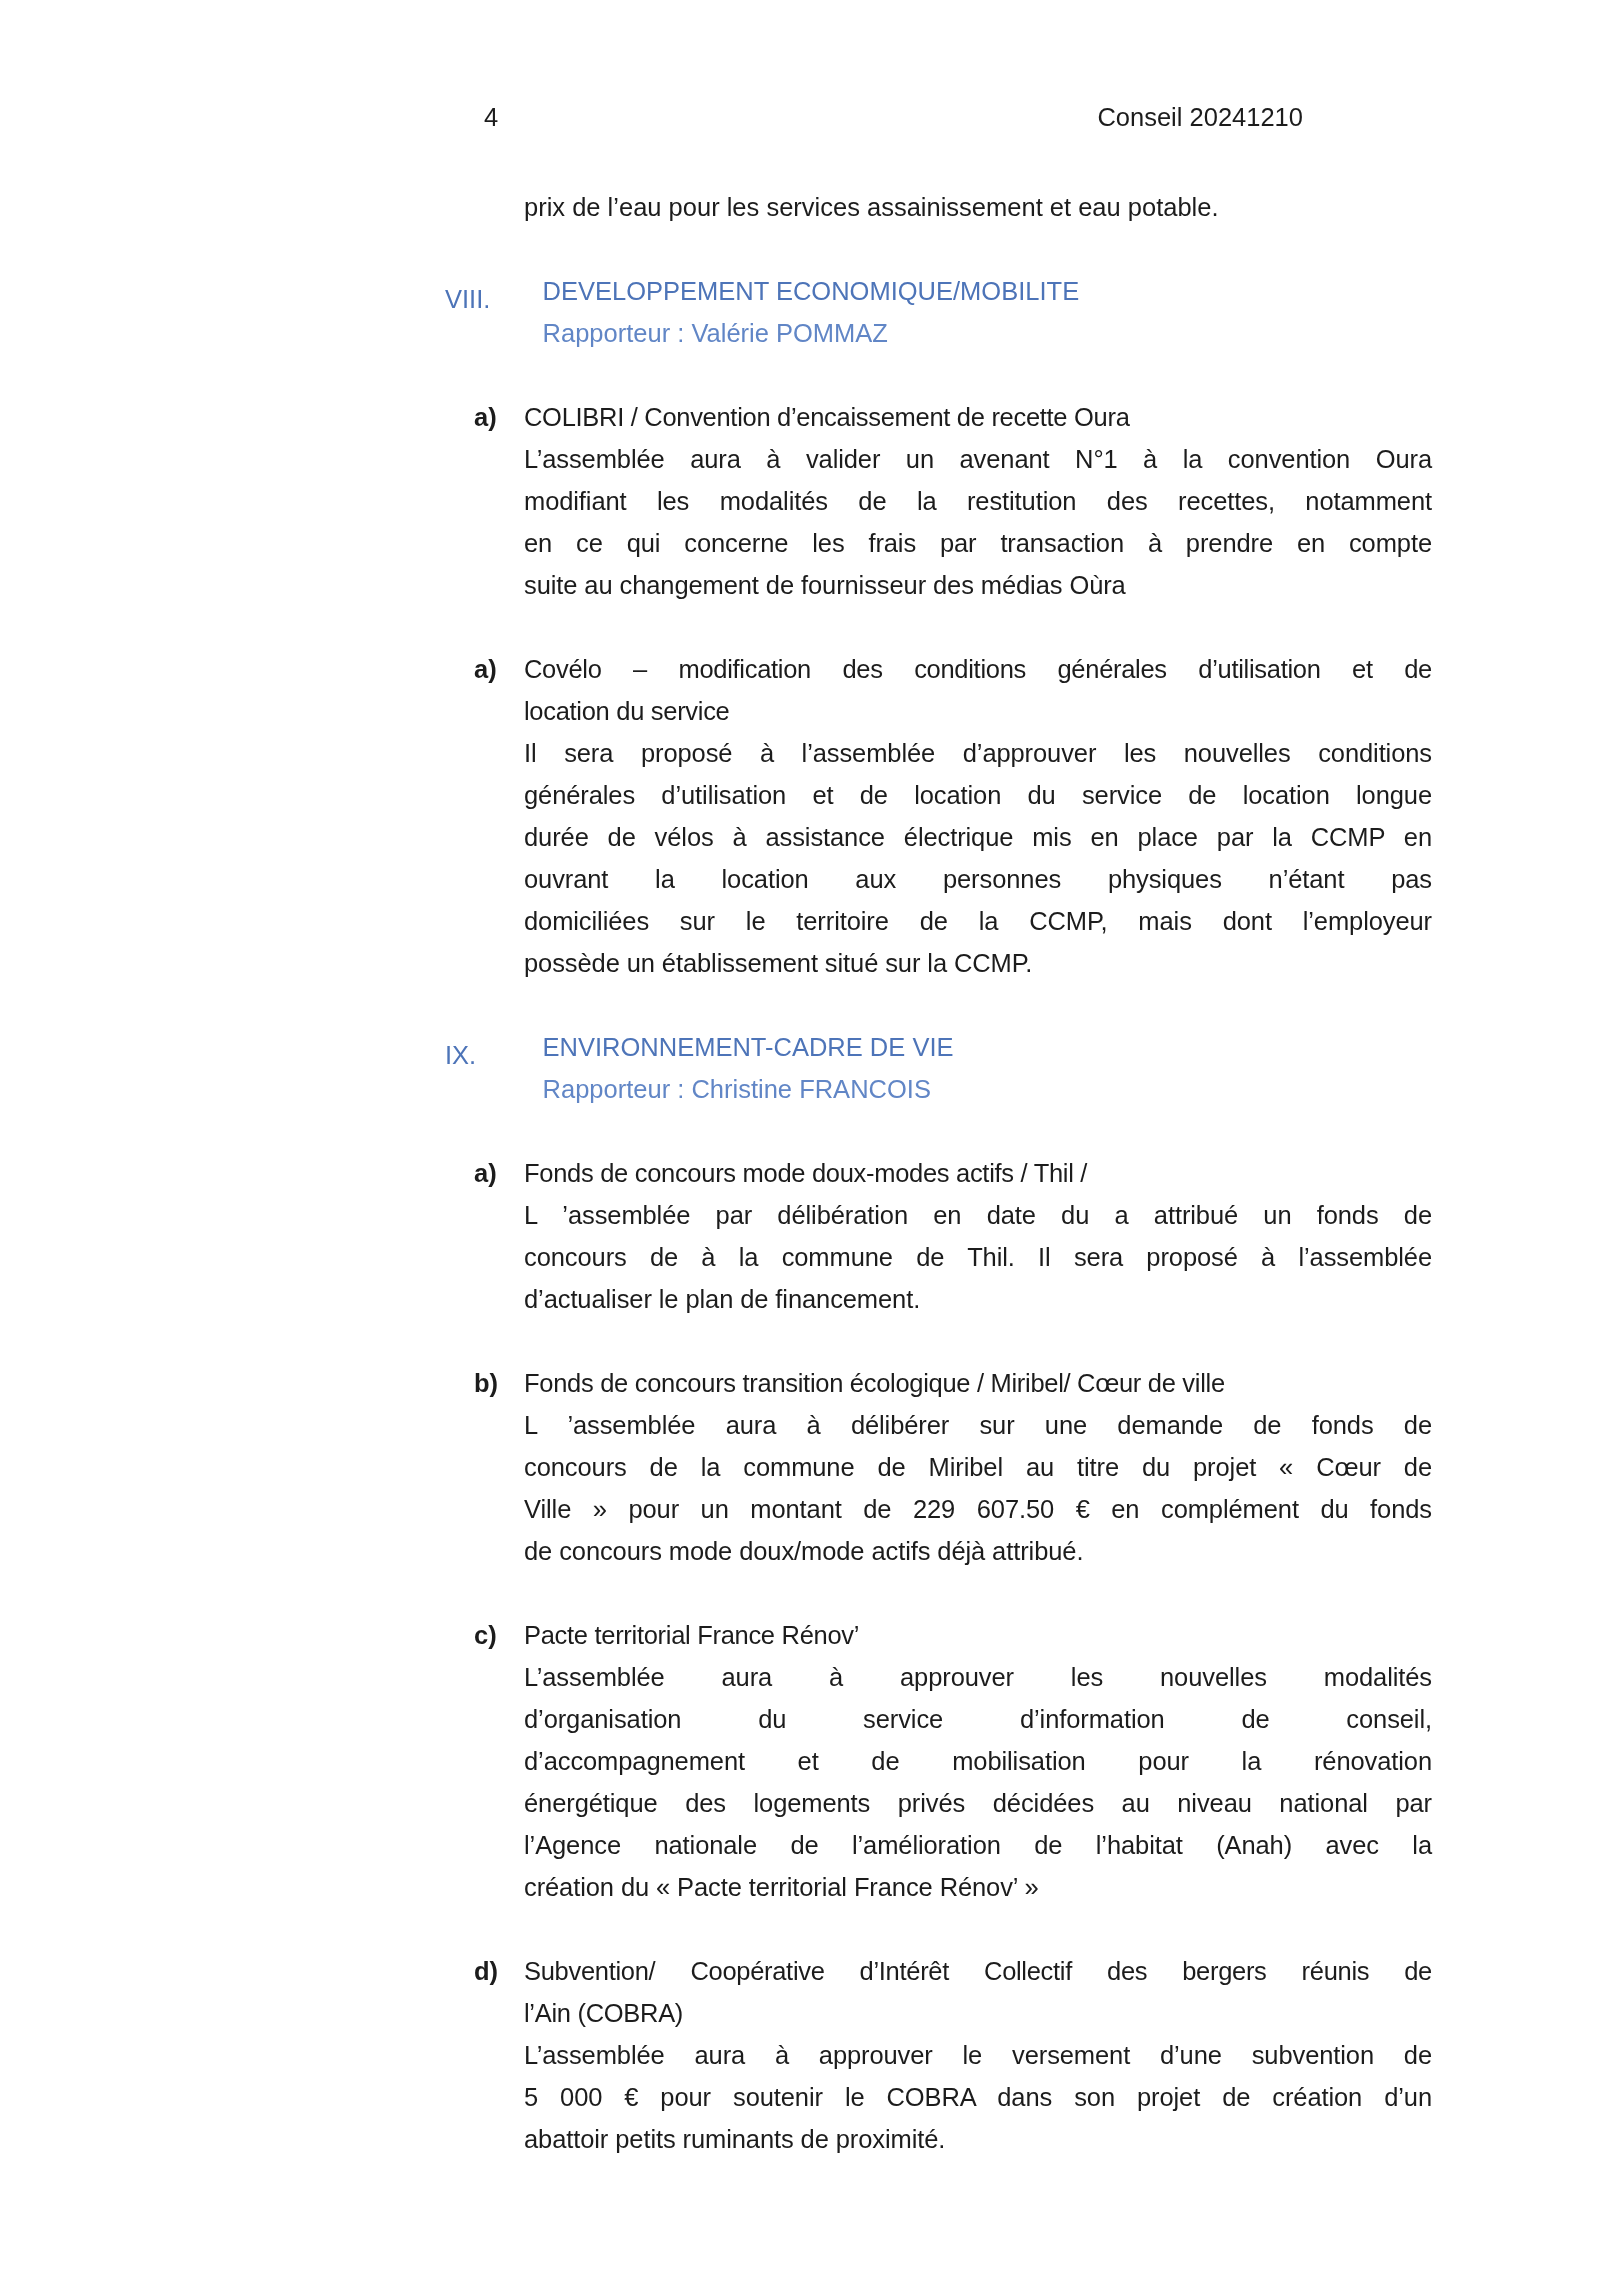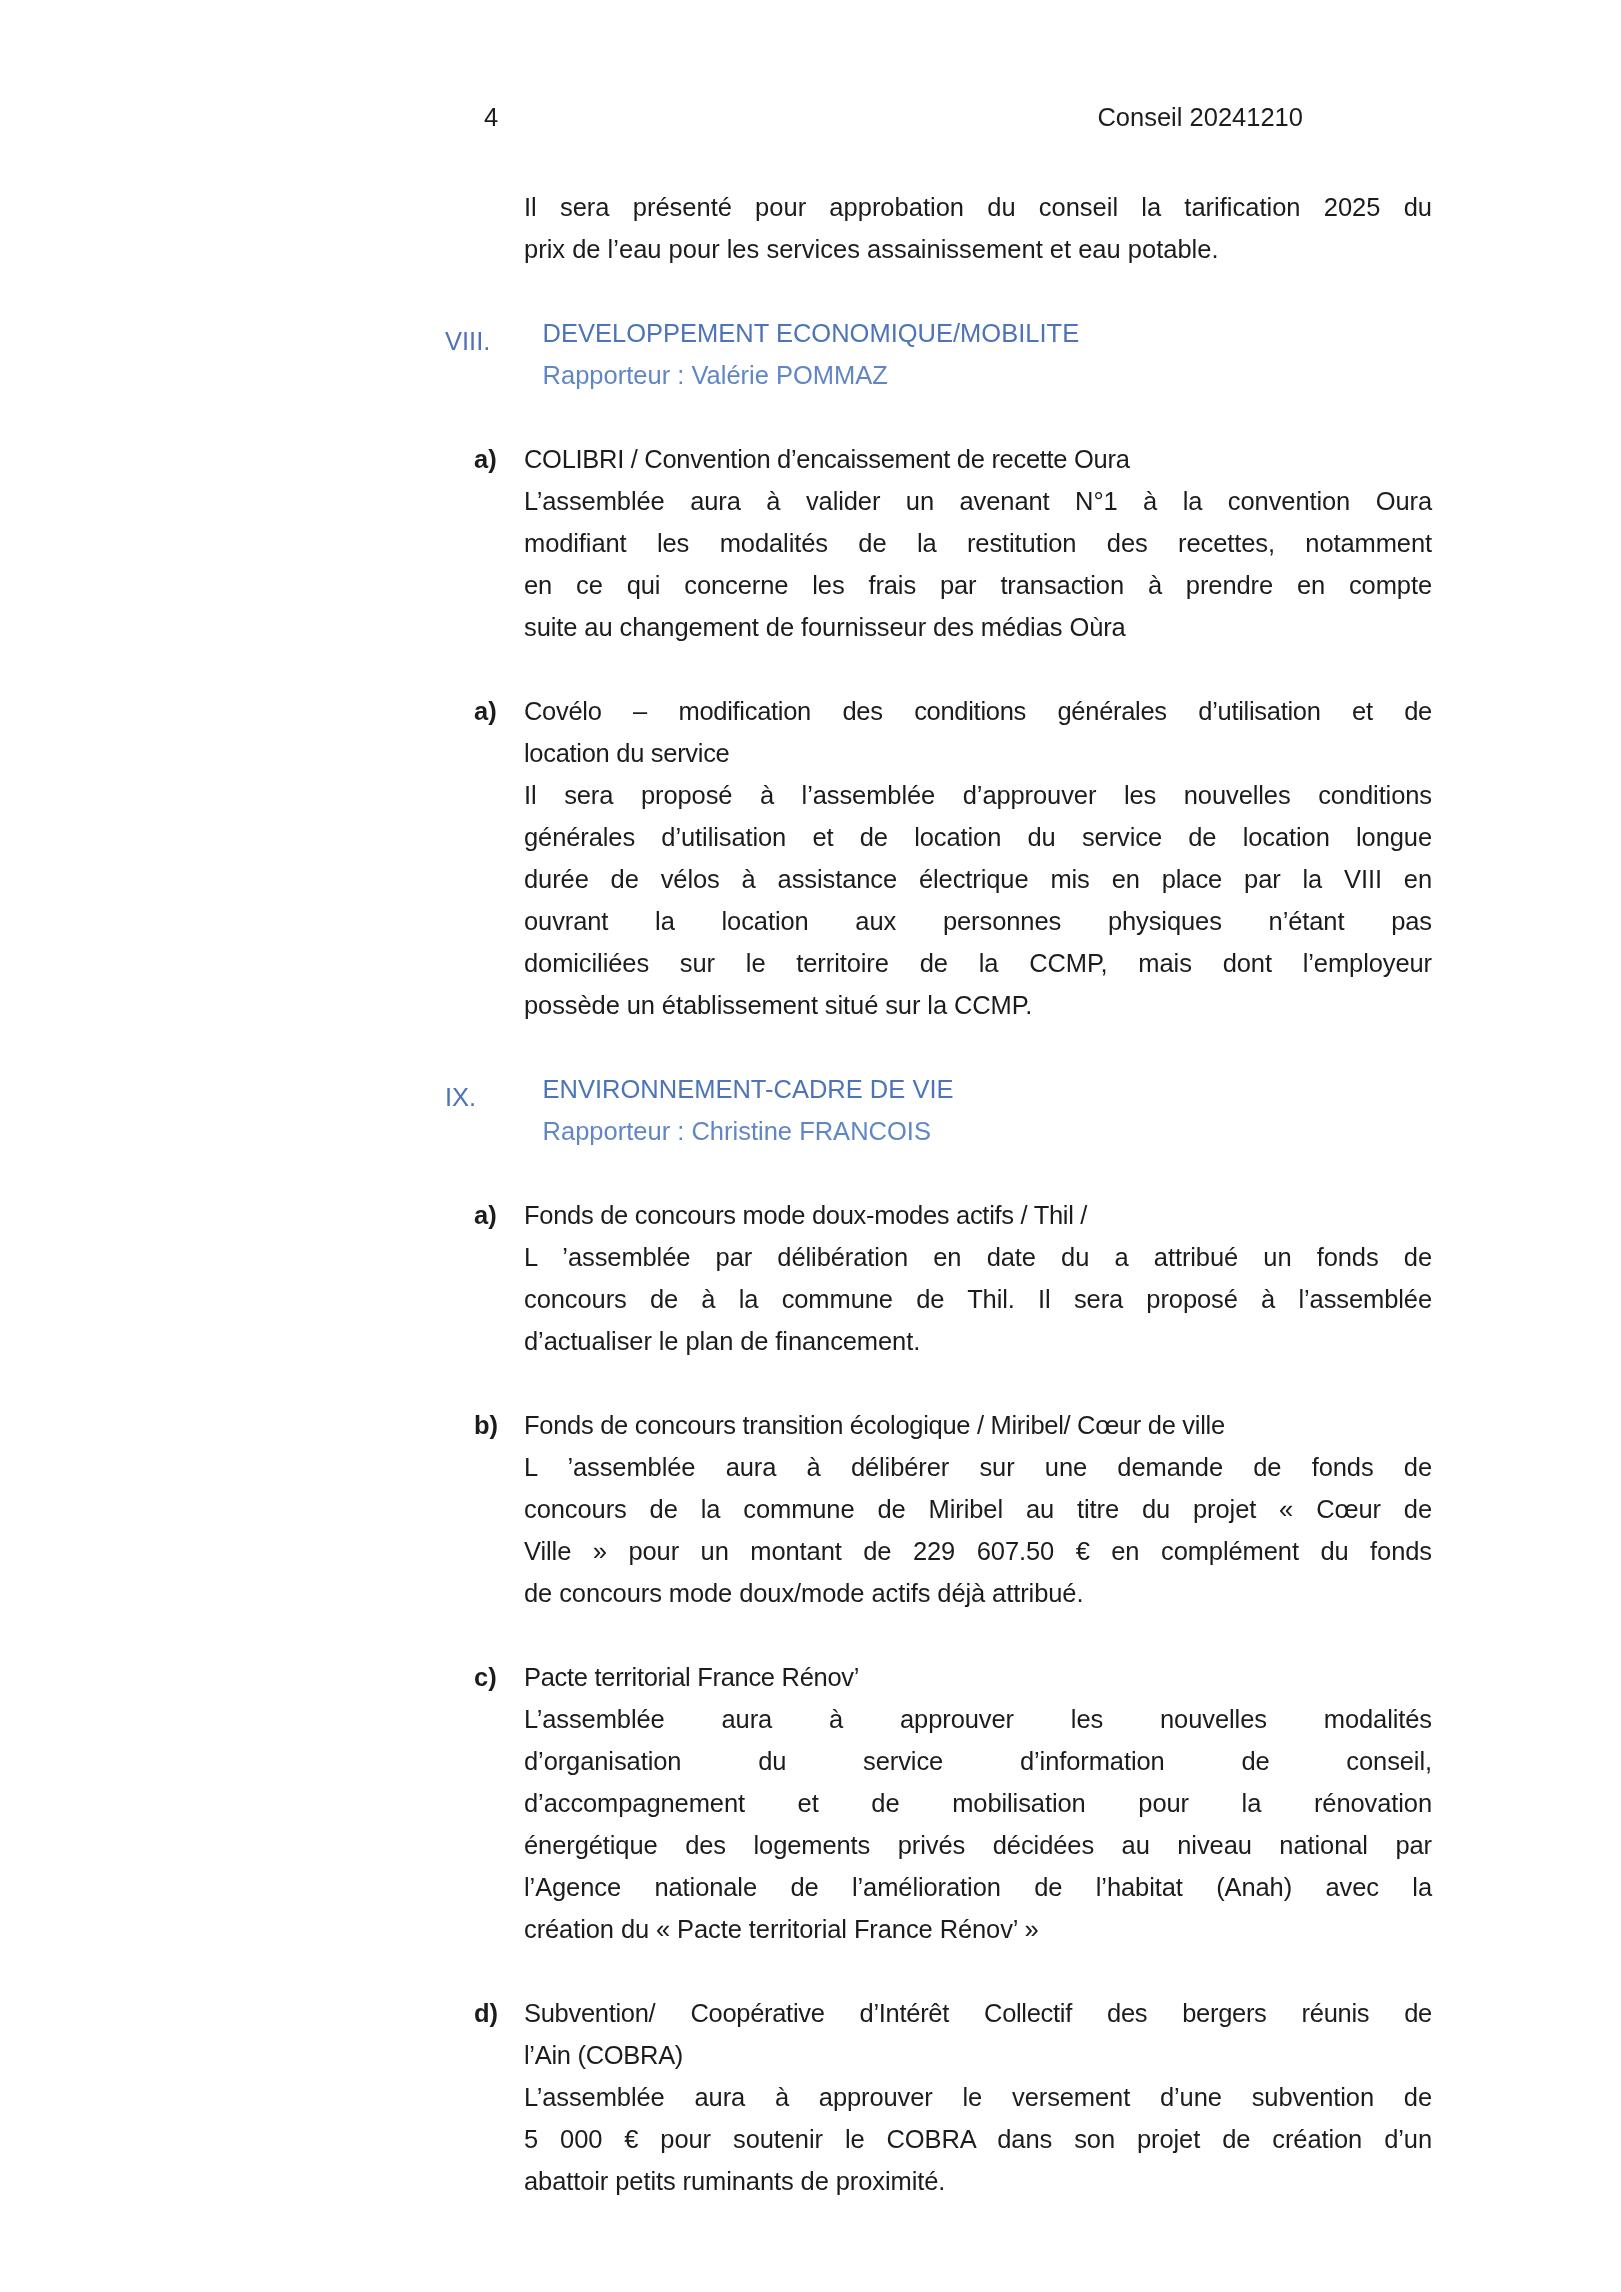--- a/index.html
+++ b/index.html
@@ -43,21 +43,20 @@
 <body>
 
 <div class="page">
 
   <div class="page-header block">
     <span class="page-number">4</span>
     <div class="header-title">Conseil 20241210</div>
   </div>
 
   <div class="block intro">
-      <div class="jline">Il sera présenté pour approbation du conseil la tarification 2025 du</div>
       <div class="jline last">prix de l’eau pour les services assainissement et eau potable.</div>
     </div>
 
   <div class="section block">
     <span class="section-numeral">VIII.</span>
     <div class="section-title">DEVELOPPEMENT ECONOMIQUE/MOBILITE</div>
     <div class="section-rapporteur">Rapporteur : Valérie POMMAZ</div>
   </div>
 
   <div class="item block">
@@ -75,21 +74,21 @@
 
   <div class="item block">
     <span class="item-marker">a)</span>
     <div class="item-heading">
         <div class="jline">Covélo – modification des conditions générales d’utilisation et de</div>
         <div class="jline last">location du service</div>
       </div>
     <div class="item-body">
         <div class="jline">Il sera proposé à l’assemblée d’approuver les nouvelles conditions</div>
         <div class="jline">générales d’utilisation et de location du service de location longue</div>
-        <div class="jline">durée de vélos à assistance électrique mis en place par la VIII en</div>
+        <div class="jline">durée de vélos à assistance électrique mis en place par la CCMP en</div>
         <div class="jline">ouvrant la location aux personnes physiques n’étant pas</div>
         <div class="jline">domiciliées sur le territoire de la CCMP, mais dont l’employeur</div>
         <div class="jline last">possède un établissement situé sur la CCMP.</div>
       </div>
   </div>
 
   <div class="section block">
     <span class="section-numeral">IX.</span>
     <div class="section-title">ENVIRONNEMENT-CADRE DE VIE</div>
     <div class="section-rapporteur">Rapporteur : Christine FRANCOIS</div>

